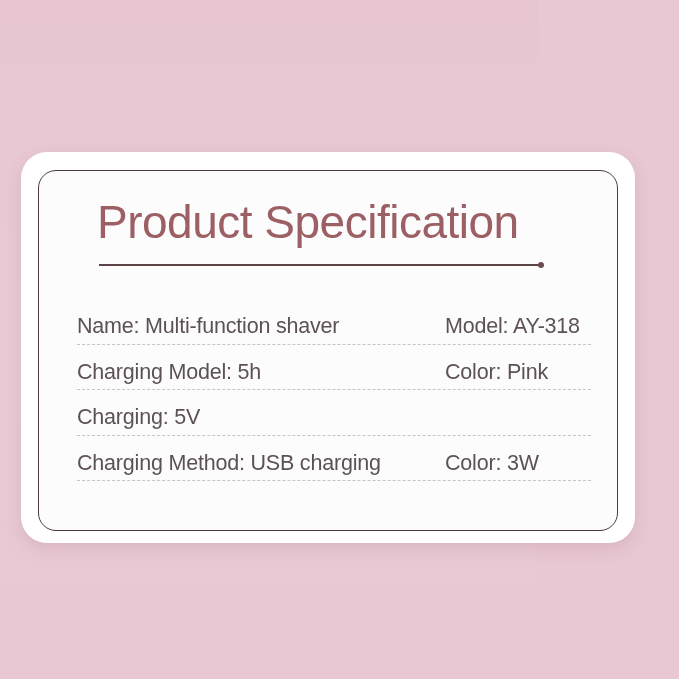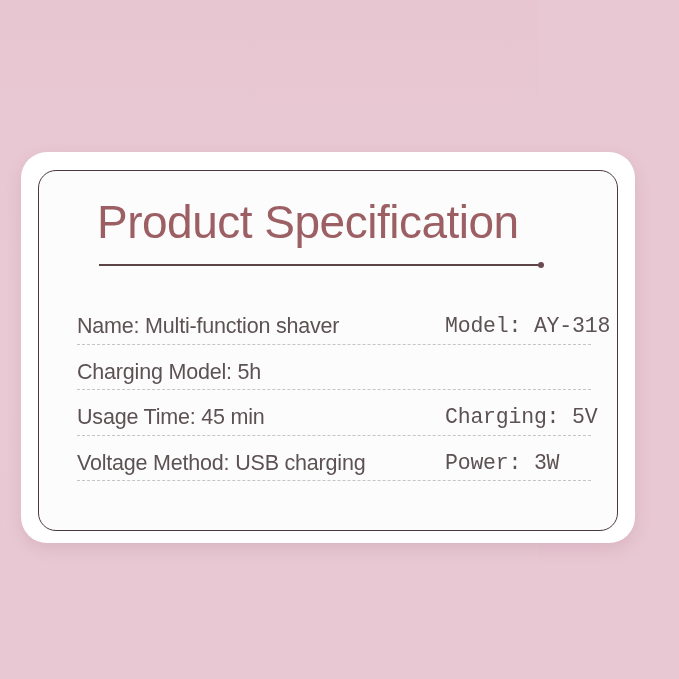--- a/index.html
+++ b/index.html
@@ -113,21 +113,20 @@
     align-self: flex-end;
   }
 
   .cell-left {
     width: 368px;
     flex: 0 0 368px;
   }
 
   .cell-right {
     flex: 1 1 auto;
-    font-family: Liberation Mono, monospace;
   }
 </style>
 </head>
 <body>
 
 <div class="stage">
 
   <div class="spec-card">
     <div class="inner-frame">
       <div class="content">
@@ -138,30 +137,30 @@
 
         <div class="spec-table">
 
           <div class="spec-row">
             <div class="cell cell-left">Name: Multi-function shaver</div>
             <div class="cell cell-right">Model: AY-318</div>
           </div>
 
           <div class="spec-row">
             <div class="cell cell-left">Charging Model: 5h</div>
+            <div class="cell cell-right">Color: Pink</div>
           </div>
 
           <div class="spec-row">
-            <div class="cell cell-left">Usage Time: 45 min</div>
             <div class="cell cell-right">Charging: 5V</div>
           </div>
 
           <div class="spec-row">
-            <div class="cell cell-left">Voltage Method: USB charging</div>
-            <div class="cell cell-right">Power: 3W</div>
+            <div class="cell cell-left">Charging Method: USB charging</div>
+            <div class="cell cell-right">Color: 3W</div>
           </div>
 
         </div>
 
       </div>
     </div>
   </div>
 
 </div>
 

